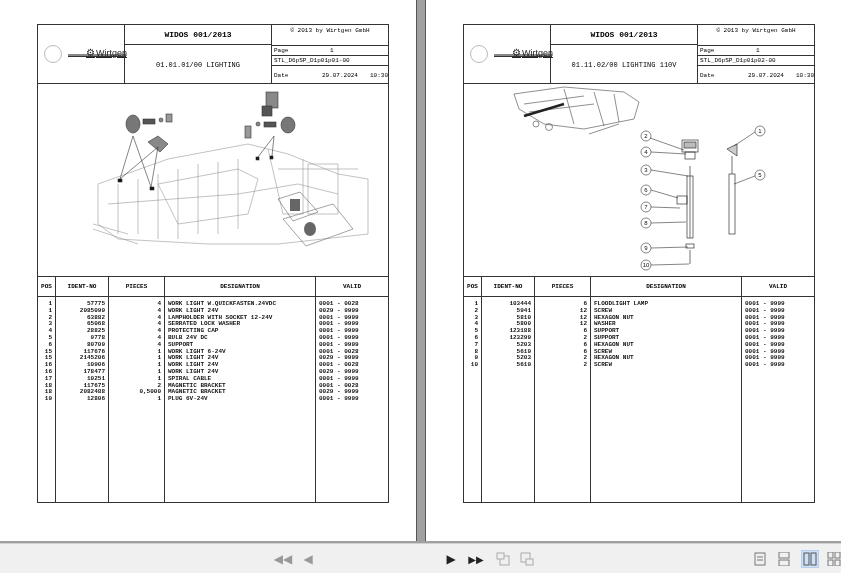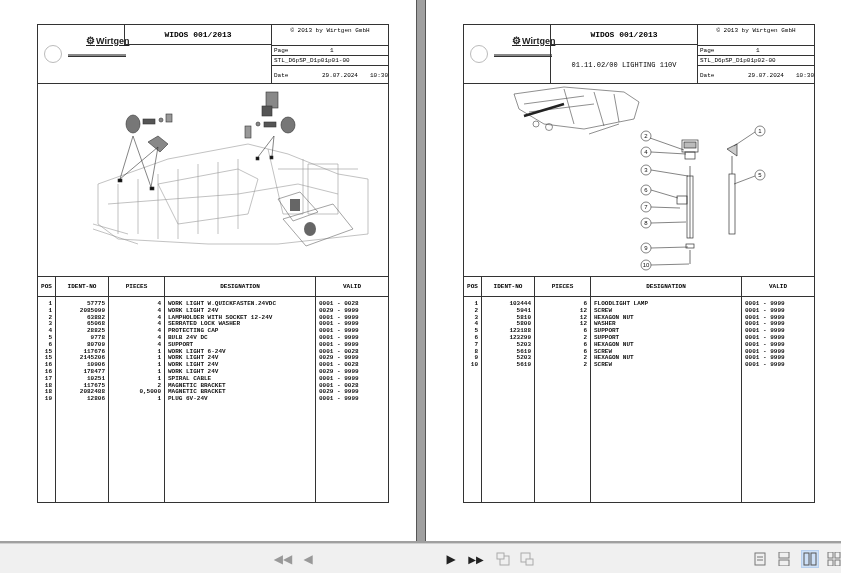--- a/index.html
+++ b/index.html
@@ -9,21 +9,21 @@
   .viewport { position: absolute; left: 0; top: 0; width: 841px; height: 543px; background: #a0a0a0; }
   .page { position: absolute; top: 0; height: 541px; background: #ffffff; }
   .page.left { left: 0; width: 417px; border-right: 1px solid #555; }
   .page.right { left: 425px; width: 416px; border-left: 1px solid #555; }
 
   .sheet { position: absolute; border: 1px solid #333; }
   .hdr { position: absolute; left: 0; top: 0; right: 0; height: 59px; border-bottom: 1px solid #333; }
   .hdr .logo-cell { position: absolute; left: 0; top: 0; width: 233px; height: 59px; }
   .hdr .logo-cell .seal { position: absolute; left: 6px; top: 20px; width: 18px; height: 18px; border-radius: 50%; border: 1px solid #bbb; }
   .hdr .logo-cell .swoosh { position: absolute; left: 30px; top: 29px; width: 58px; height: 3px; background: #888; border-bottom: 1px solid #333; }
-  .hdr .logo-cell .brand { position: absolute; left: 48px; top: 10px; font-family: "Liberation Sans", sans-serif; font-size: 9px; font-weight: bold; color: #222; text-decoration: underline; }
+  .hdr .logo-cell .brand { position: absolute; left: 48px; top: 22px; font-family: "Liberation Sans", sans-serif; font-size: 9px; font-weight: normal; color: #222; text-decoration: underline; }
   .hdr .logo-cell .gear { font-size: 10px; margin-right: 1px; }
   .hdr .title-cell { position: absolute; left: 86px; top: 0; width: 147px; height: 20px; border-left: 1px solid #333; border-bottom: 1px solid #333; font-size: 8px; font-weight: bold; display: flex; align-items: center; justify-content: center; }
   .hdr .sub-cell { position: absolute; left: 86px; top: 20px; width: 147px; height: 39px; border-left: 1px solid #333; font-size: 7px; display: flex; align-items: center; justify-content: center; }
   .hdr .copy-cell { position: absolute; left: 233px; top: 0; right: 0; height: 20px; border-left: 1px solid #333; font-size: 6px; padding: 2px 0 0 0; text-align: center; }
   .hdr .meta { position: absolute; left: 233px; right: 0; border-left: 1px solid #333; border-top: 1px solid #333; font-size: 6px; padding-left: 2px; display: flex; align-items: center; }
   .hdr .meta.page-row { top: 20px; height: 10px; }
   .hdr .meta.id-row { top: 30px; height: 10px; }
   .hdr .meta.date-row { top: 40px; height: 19px; }
   .meta .lbl { width: 36px; }
   .meta .val { flex: 1; }
@@ -58,20 +58,21 @@
 
   <div class="page left">
     <div class="sheet" style="left:37px; top:24px; width:352px; height:479px;">
       <div class="hdr">
         <div class="logo-cell">
           <div class="seal"></div>
           <div class="swoosh"></div>
           <div class="brand"><span class="gear">⚙</span><span>Wirtgen</span></div>
         </div>
         <div class="title-cell">WIDOS 001/2013</div>
+        <div class="sub-cell">01.01.01/00 LIGHTING</div>
         <div class="copy-cell">© 2013 by Wirtgen GmbH</div>
         <div class="meta page-row">
           <span class="lbl">Page</span>
           <span class="val c">1</span>
         </div>
         <div class="meta id-row">STL_D6pSP_D1p01p01-00</div>
         <div class="meta date-row">
           <span class="lbl">Date</span>
           <span style="margin-left:16px;">29.07.2024</span>
           <span style="margin-left:12px;">10:30</span>

